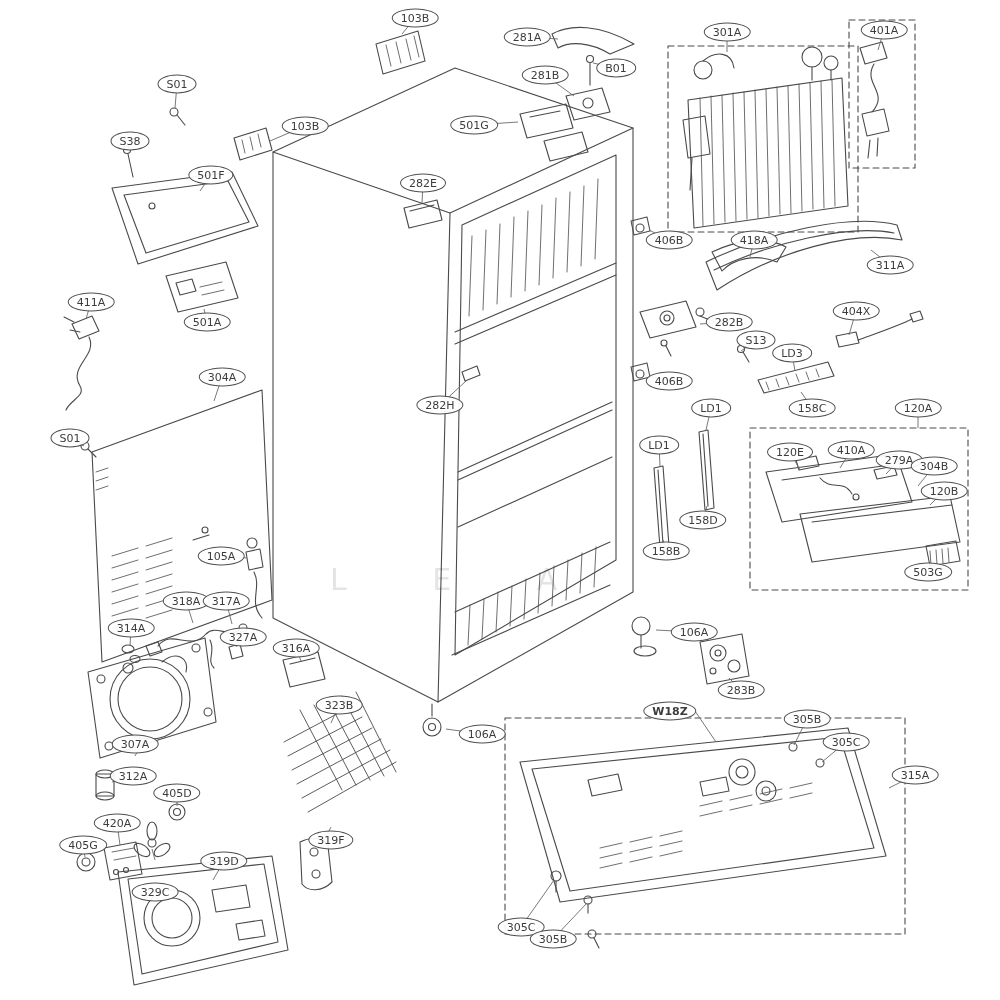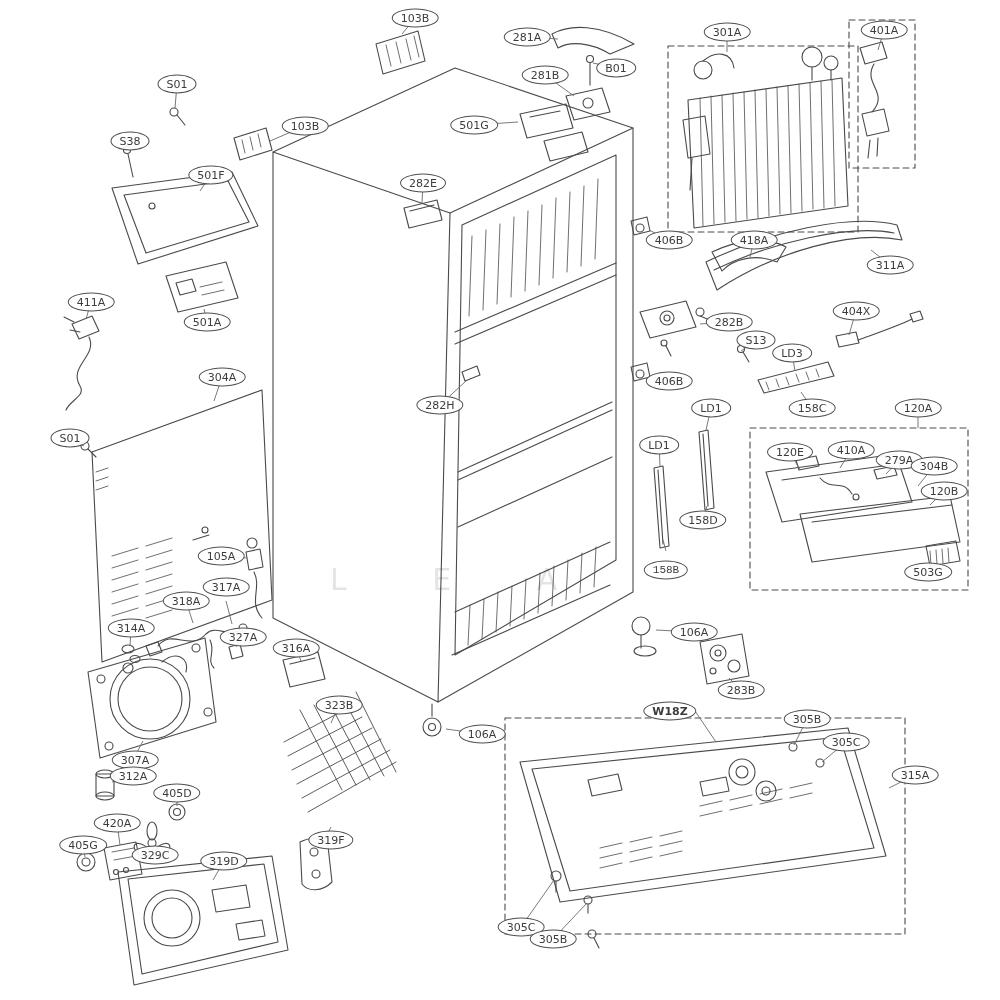--- a/index.html
+++ b/index.html
@@ -330,39 +330,39 @@
       <div class="part-label" style="left: 918px; top: 408px;">120A</div>
       <div class="part-label" style="left: 70px; top: 438px;">S01</div>
       <div class="part-label" style="left: 659px; top: 445px;">LD1</div>
       <div class="part-label" style="left: 790px; top: 452px;">120E</div>
       <div class="part-label" style="left: 851px; top: 450px;">410A</div>
       <div class="part-label" style="left: 899px; top: 460px;">279A</div>
       <div class="part-label" style="left: 934px; top: 466px;">304B</div>
       <div class="part-label" style="left: 944px; top: 491px;">120B</div>
       <div class="part-label" style="left: 703px; top: 520px;">158D</div>
       <div class="part-label" style="left: 221px; top: 556px; text-align: right;">105A</div>
-      <div class="part-label" style="left: 666px; top: 570px; font-family: Liberation Mono, monospace;">158B</div>
+      <div class="part-label" style="left: 666px; top: 551px;">158B</div>
       <div class="part-label" style="left: 928px; top: 572px;">503G</div>
       <div class="part-label" style="left: 186px; top: 601px;">318A</div>
-      <div class="part-label" style="left: 226px; top: 587px;">317A</div>
+      <div class="part-label" style="left: 226px; top: 601px;">317A</div>
       <div class="part-label" style="left: 131px; top: 628px;">314A</div>
       <div class="part-label" style="left: 243px; top: 629px; margin-top: 8px;">327A</div>
       <div class="part-label" style="left: 296px; top: 648px;">316A</div>
       <div class="part-label" style="left: 694px; top: 632px;">106A</div>
       <div class="part-label" style="left: 741px; top: 690px;">283B</div>
       <div class="part-label" style="left: 339px; top: 705px;">323B</div>
       <div class="part-label" style="left: 482px; top: 734px;">106A</div>
       <div class="part-label" style="left: 670px; top: 711px; font-weight: bold;">W18Z</div>
       <div class="part-label" style="left: 807px; top: 719px;">305B</div>
       <div class="part-label" style="left: 846px; top: 742px;">305C</div>
-      <div class="part-label" style="left: 135px; top: 760px;">307A</div>
+      <div class="part-label" style="left: 135px; top: 744px;">307A</div>
       <div class="part-label" style="left: 133px; top: 776px;">312A</div>
       <div class="part-label" style="left: 177px; top: 793px;">405D</div>
       <div class="part-label" style="left: 915px; top: 775px;">315A</div>
       <div class="part-label" style="left: 117px; top: 823px;">420A</div>
       <div class="part-label" style="left: 83px; top: 845px; text-align: right;">405G</div>
-      <div class="part-label" style="left: 155px; top: 855px;">329C</div>
+      <div class="part-label" style="left: 155px; top: 892px;">329C</div>
       <div class="part-label" style="left: 331px; top: 827px; margin-top: 13px;">319F</div>
       <div class="part-label" style="left: 224px; top: 861px;">319D</div>
       <div class="part-label" style="left: 521px; top: 927px;">305C</div>
       <div class="part-label" style="left: 553px; top: 939px;">305B</div>
     </div>
 </div>
 
 </body></html>

